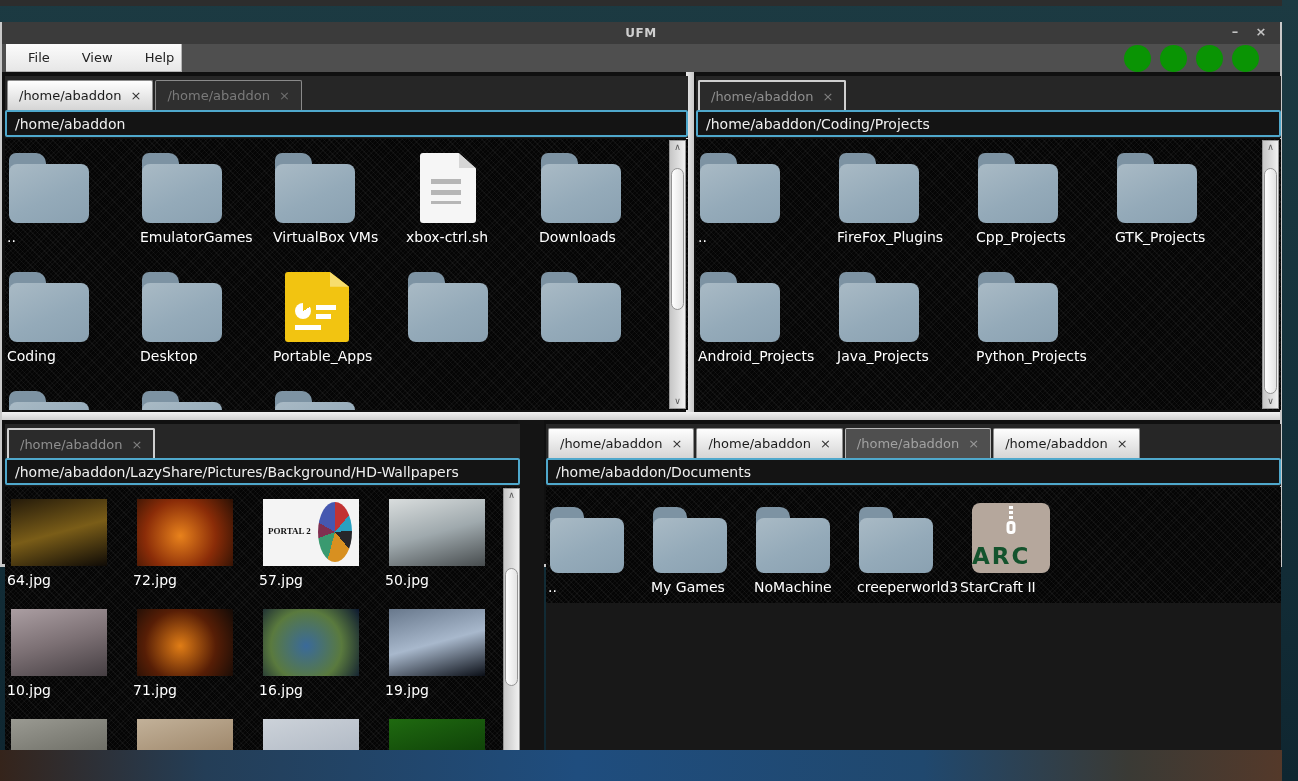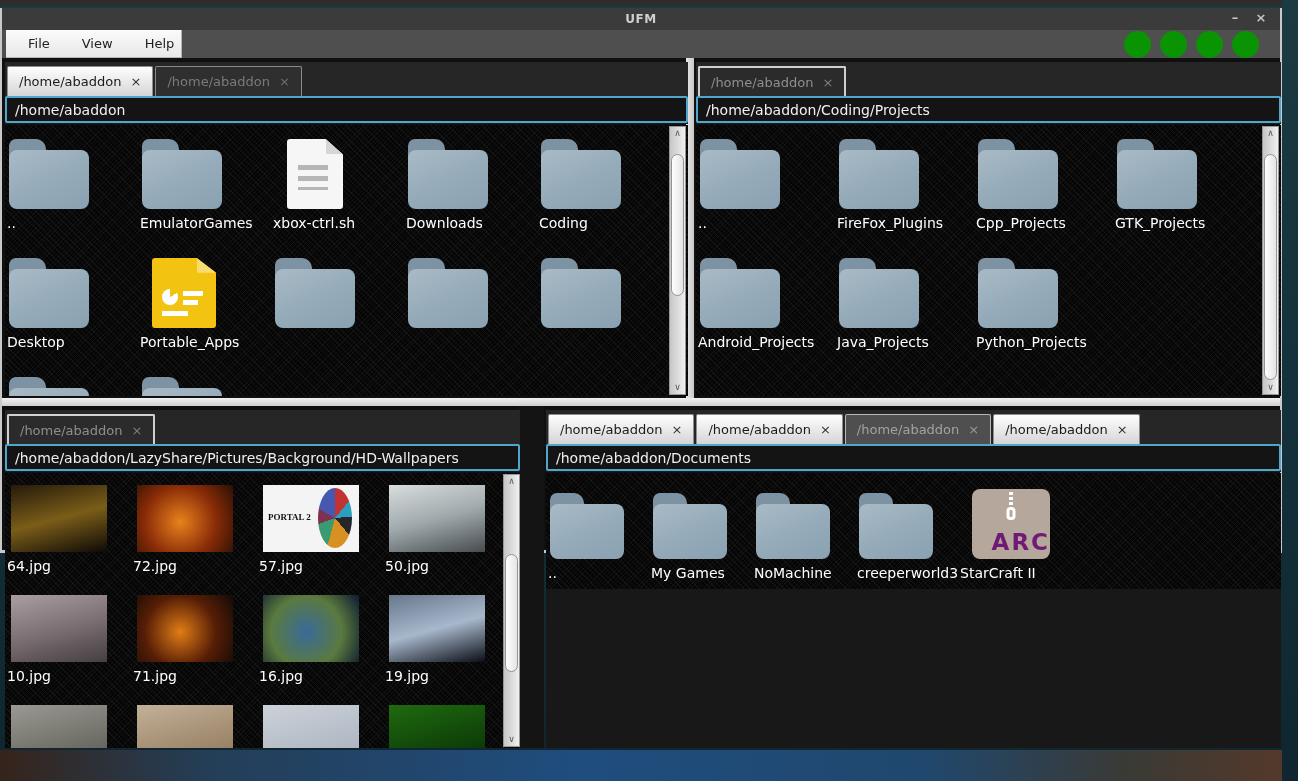--- a/index.html
+++ b/index.html
@@ -3,21 +3,21 @@
 <meta charset="utf-8">
 <style>
   * { margin:0; padding:0; box-sizing:border-box; }
   html,body { width:1298px; height:781px; }
   body { font-family:"DejaVu Sans", sans-serif; overflow:hidden; }
   #screen { position:relative; width:1298px; height:781px; overflow:hidden;
             background:linear-gradient(180deg,#1c3a42 0%, #14303a 55%, #0f2630 100%); }
 
   
   .top-strip { position:absolute; left:0; top:0; width:1282px; height:6px; background:#2d2d2d; }
-  .window { position:absolute; left:0; top:8px; width:1282px; height:545px;
+  .window { position:absolute; left:0; top:22px; width:1282px; height:545px;
             background:#101010; border-left:2px solid #c9c9c9; border-right:2px solid #c9c9c9;
             border-bottom:3px solid #c9c9c9; }
   .titlebar { position:absolute; left:0; top:0; width:100%; height:22px; background:#3b3b3b;
               display:flex; align-items:center; }
   .win-title { position:absolute; left:0; width:100%; text-align:center; color:#cfcfcf;
                font-size:12px; font-weight:bold; letter-spacing:.5px; }
   .win-btn { position:absolute; top:0; height:22px; width:26px; text-align:center; line-height:20px;
              color:#c4c4c4; font-size:13px; font-weight:bold; cursor:default; }
   .btn-min { right:32px; }
   .btn-close { right:6px; }
@@ -99,22 +99,22 @@
   .slides .bar1 { position:absolute; left:48%; top:47%; width:20px; height:5px; background:#fff; }
   .slides .bar2 { position:absolute; left:48%; top:60%; width:15px; height:5px; background:#fff; }
   .slides .bar3 { position:absolute; left:15%; top:76%; width:26px; height:5px; background:#fff; }
 
   
   .arc { position:relative; width:78px; height:70px; background:#b5a79c; border-radius:8px; margin-left:10px; }
   .arc .zip { position:absolute; top:3px; left:50%; transform:translateX(-50%); width:4px; height:15px;
               background:repeating-linear-gradient(#ffffff 0 3px, transparent 3px 5px); }
   .arc .pull { position:absolute; top:18px; left:50%; transform:translateX(-50%); width:9px; height:13px;
                border:3px solid #fff; border-radius:4px; }
-  .arc .arc-label { position:absolute; bottom:4px; width:100%; text-align:right; font-size:23px;
-                    font-weight:bold; color:#701a75; letter-spacing:2px; }
+  .arc .arc-label { position:absolute; bottom:4px; width:100%; text-align:left; font-size:23px;
+                    font-weight:bold; color:#14532d; letter-spacing:2px; }
 
   
   .thumb { position:relative; width:96px; height:67px; margin-left:2px; }
   .thumb .caption { position:absolute; left:5px; top:27px; font-size:9px; font-weight:bold; color:#111; }
   .thumb .collage { position:absolute; right:7px; top:3px; width:34px; height:60px; border-radius:50%;
                     background:conic-gradient(#c23333 0 40deg, #2aa0c0 40deg 85deg, #26262a 85deg 140deg,
                     #d89020 140deg 195deg, #3a9a70 195deg 250deg, #803050 250deg 300deg, #4658b0 300deg 360deg); }
 
   
   .sbar { position:absolute; width:17px; background:linear-gradient(90deg,#c6c6c6,#f0f0f0);
@@ -193,20 +193,29 @@
               <div class="label">..</div>
             </div>
             <div class="item">
               <div class="icon-row" style="height: 78px;">
                 <div class="folder">
                   <div class="back"></div>
                   <div class="front"></div>
                 </div>
               </div>
               <div class="label">EmulatorGames</div>
+            </div>
+            <div class="item">
+              <div class="icon-row" style="height: 78px;">
+                <div class="folder">
+                  <div class="back"></div>
+                  <div class="front"></div>
+                </div>
+              </div>
+              <div class="label">VirtualBox VMs</div>
             </div>
             <div class="item">
               <div class="icon-row" style="height: 78px;">
                 <div class="doc">
                   <div class="page"></div>
                   <div class="fold"></div>
                   <div class="lines"></div>
                 </div>
               </div>
               <div class="label">xbox-ctrl.sh</div>

